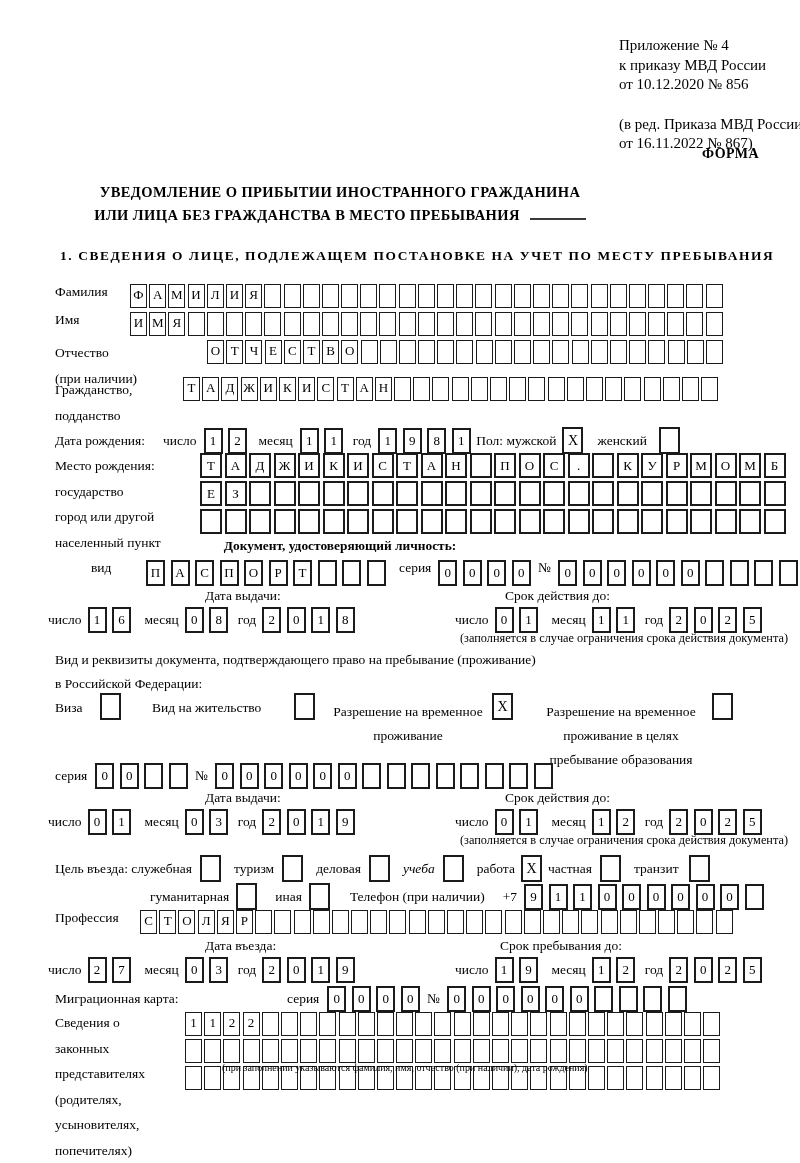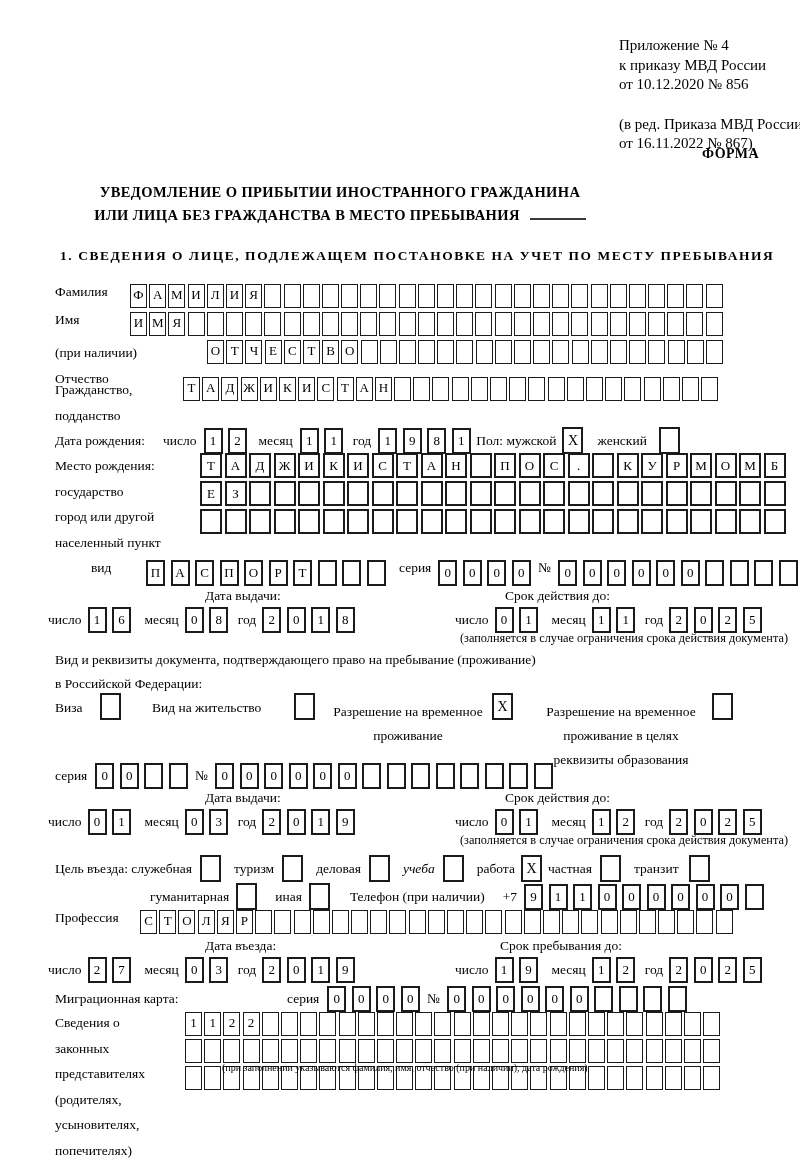--- a/index.html
+++ b/index.html
@@ -113,22 +113,22 @@
         <span class="cell"></span>
         <span class="cell"></span>
         <span class="cell"></span>
         <span class="cell"></span>
         <span class="cell"></span>
       </span>
   </div>
 
   <div class="r" style="top:340px;left:55px;">
     <span class="lb lblcol" style="width:152px;">
-      <div>(при наличии)</div>
-        <div>Отчество</div>
+      <div>Отчество</div>
+        <div>(при наличии)</div>
     </span>
     <span class="cells">
         <span class="cell">О</span>
         <span class="cell">Т</span>
         <span class="cell">Ч</span>
         <span class="cell">Е</span>
         <span class="cell">С</span>
         <span class="cell">Т</span>
         <span class="cell">В</span>
         <span class="cell">О</span>
@@ -302,20 +302,21 @@
           <span class="cell"></span>
           <span class="cell"></span>
           <span class="cell"></span>
           <span class="cell"></span>
           <span class="cell"></span>
           <span class="cell"></span>
         </div>
     </span>
   </div>
 
+  <div class="abs ctr b" style="top:538px;font-size:13.4px;">Документ, удостоверяющий личность:</div>
 
   <div class="r" style="top:560px;left:55px;align-items:flex-start;margin-left:36px;">
     <span class="lb" style="width:55px;">вид</span>
     <span class="cells sp">
         <span class="cell">П</span>
         <span class="cell">А</span>
         <span class="cell">С</span>
         <span class="cell">П</span>
         <span class="cell">О</span>
         <span class="cell">Р</span>
@@ -404,21 +405,21 @@
   <div class="abs" style="top:700px;left:332px;width:152px;text-align:center;line-height:24px;white-space:normal;">
     <div>Разрешение на временное</div>
       <div>проживание</div>
   </div>
   <span class="cells cb abs" style="top:693px;left:492px;">
       <span class="cell">X</span>
     </span>
   <div class="abs" style="top:700px;left:537px;width:168px;text-align:center;line-height:24px;white-space:normal;">
     <div>Разрешение на временное</div>
       <div>проживание в целях</div>
-      <div>реквизиты образования</div>
+      <div>пребывание образования</div>
   </div>
   <span class="cells cb abs" style="top:693px;left:712px;">
       <span class="cell"></span>
     </span>
 
   <div class="r" style="top:763px;left:55px;align-items:center;">
     <span class="lb" style="margin-right:8px;">серия</span>
     <span class="cells sp">
         <span class="cell">0</span>
         <span class="cell">0</span>

